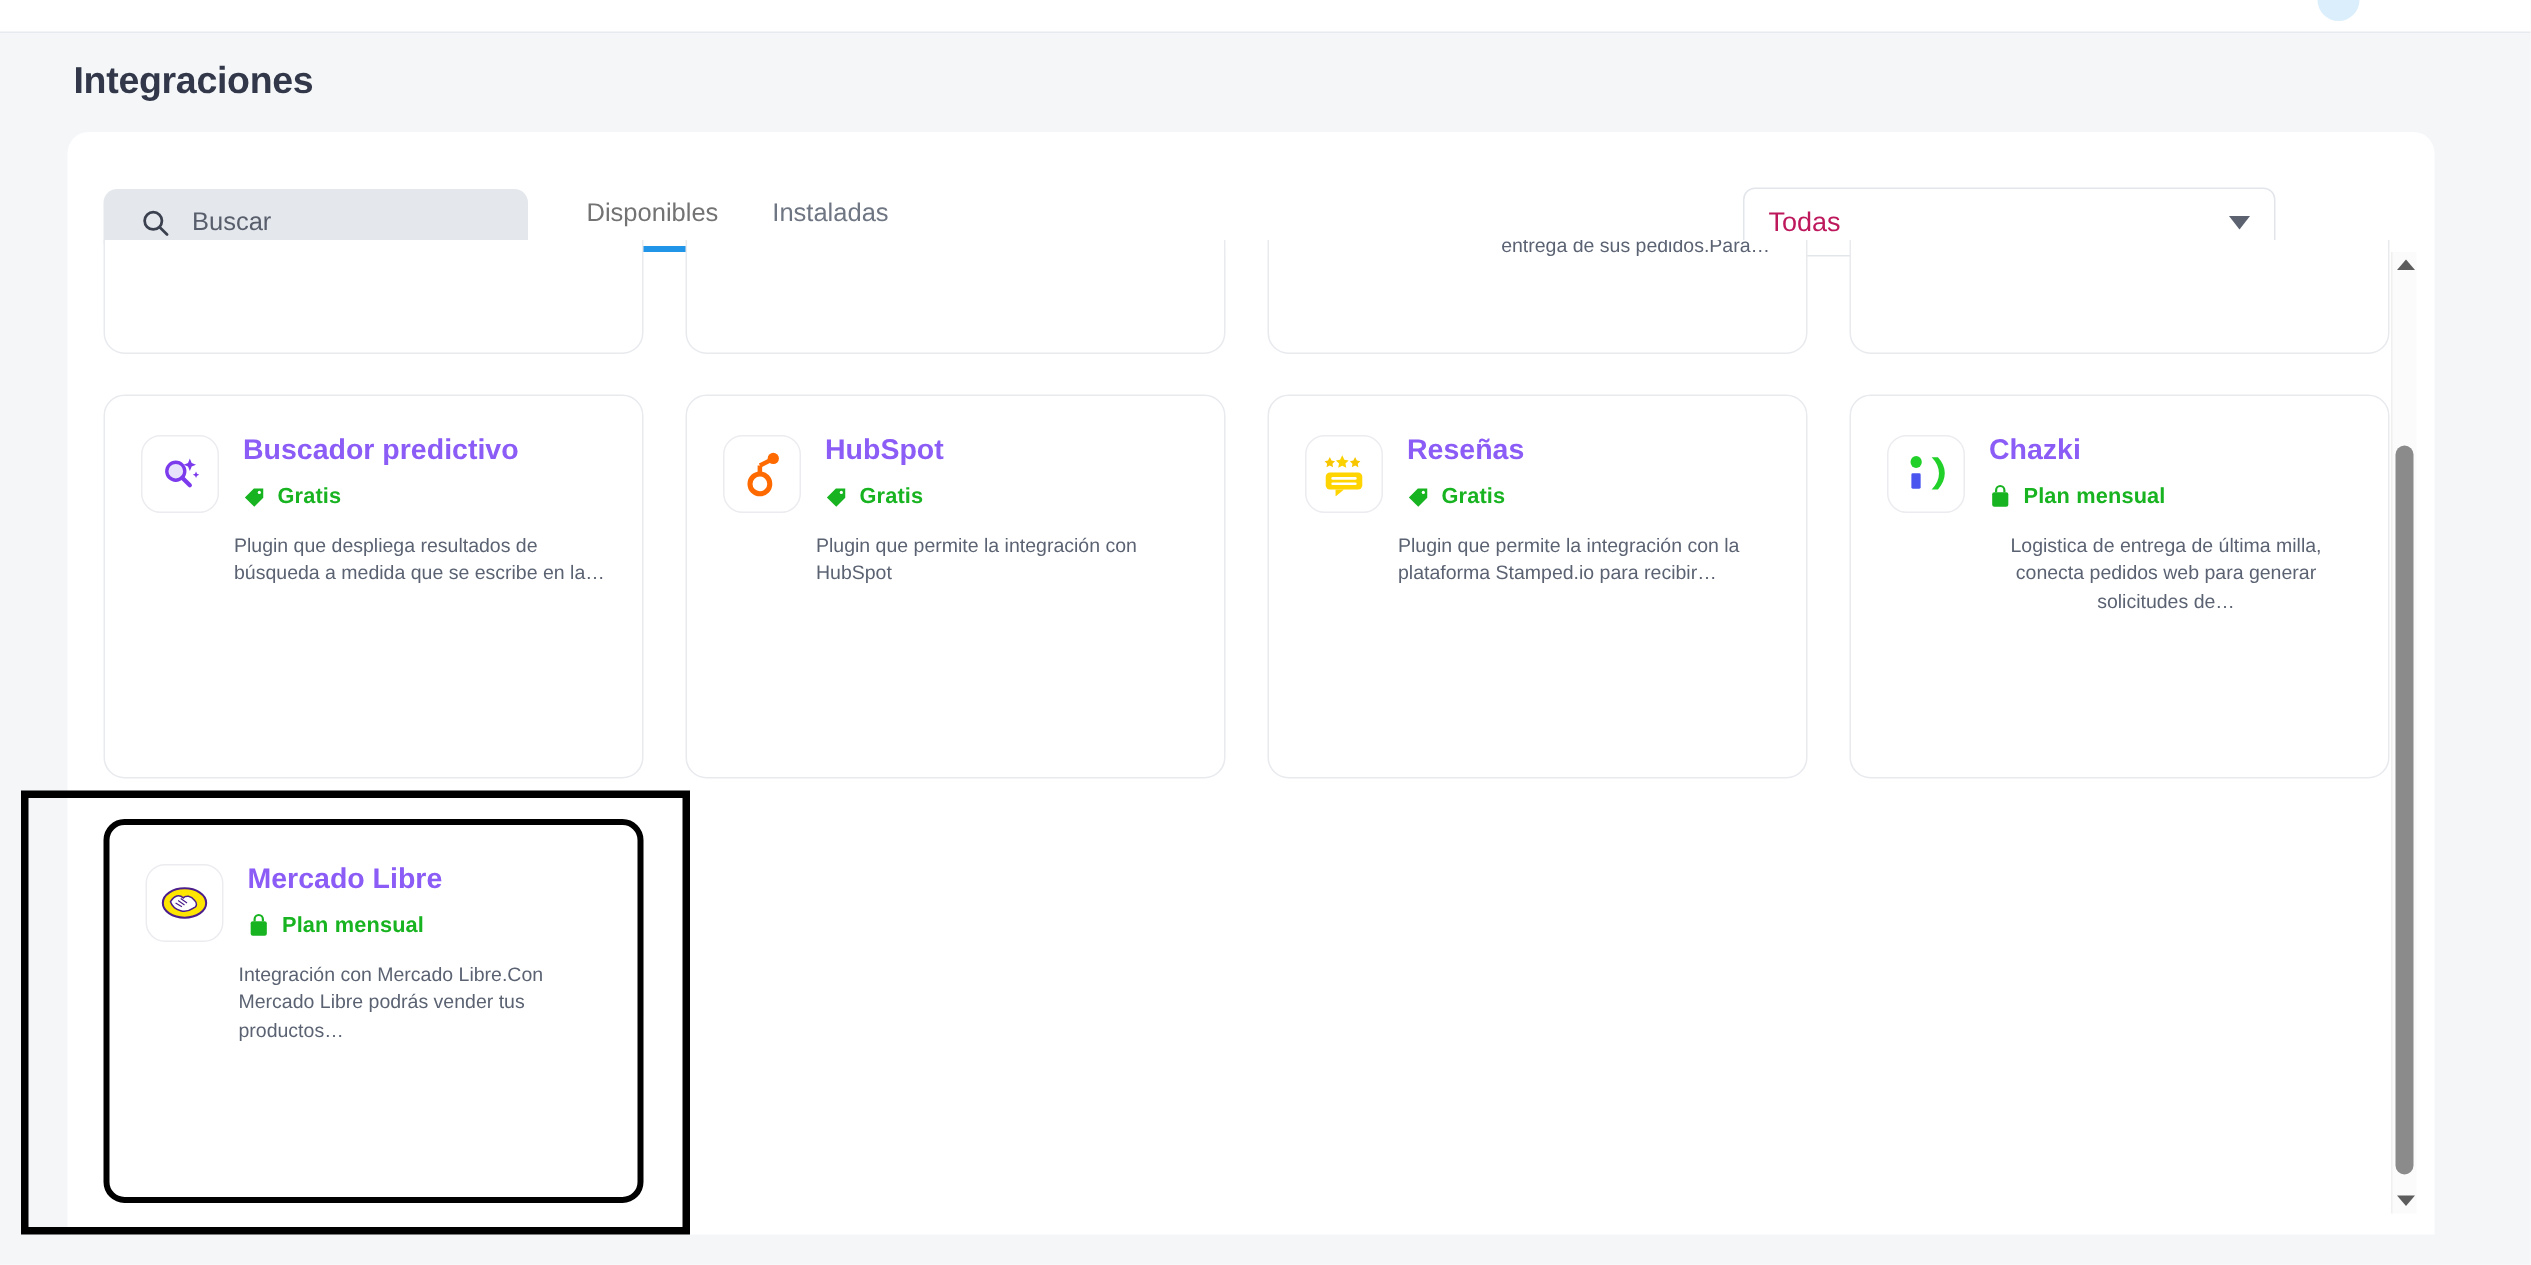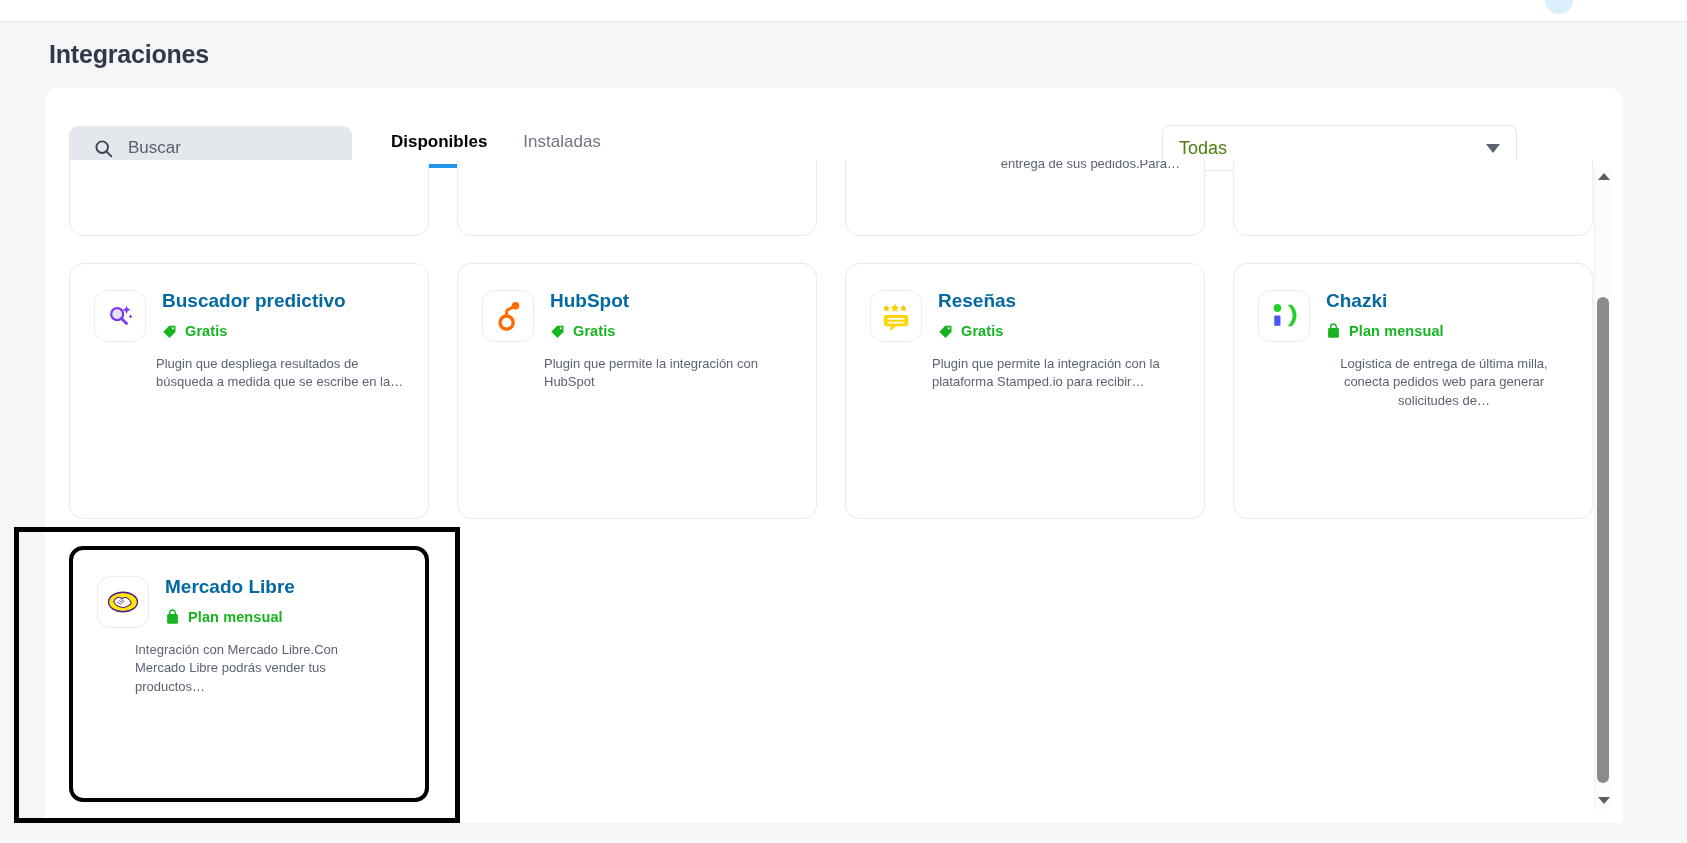--- a/index.html
+++ b/index.html
@@ -39,31 +39,31 @@
     font-family:"Liberation Sans", sans-serif; font-size:17px; color:#4b5160;
     width:200px;
   }
   .search-input::placeholder{ color:#585e6c; opacity:1; }
   .tabs{ position:absolute; left:328px; top:44px; display:flex; gap:0; }
   .tab{
     position:relative; font-size:17px; padding:0 18px 16px 18px; cursor:pointer;
     color:#6f7683; background:transparent; border:none;
     font-family:"Liberation Sans", sans-serif;
   }
-  .tab.active{ color:#000000; font-weight:bold;text-align:center; }
+  .tab.active{ color:#737373; font-weight:normal;text-align:center; }
   .tab.active:after{
     content:""; position:absolute; left:0; right:0; bottom:0; height:4px;
     background:#2196e8; border-radius:2px;
   }
   .select-wrap{
     position:absolute; right:106px; top:37px; width:355px; height:46px;
     border:1px solid #e2e5ea; border-radius:8px; background:#fff;
     display:flex; align-items:center; padding:0 16px; cursor:pointer;
   }
-  .select-value{ font-size:18px; color:#4d7c0f; flex:1; }
+  .select-value{ font-size:18px; color:#be185d; flex:1; }
   .caret{ width:0;height:0;border-left:7px solid transparent;border-right:7px solid transparent;border-top:9px solid #5c6270; }
 
   
   .grid-scroll{
     position:absolute; left:0; top:72px; right:0; bottom:0;
     overflow:hidden;
   }
   .grid{
     position:absolute; left:24px; top:-180px; width:1510px;
     display:grid; grid-template-columns:repeat(4, 360px); gap:27px 28px;
@@ -72,21 +72,21 @@
     height:256px; border:1px solid #e8eaee; border-radius:14px;
     background:#fff; padding:26px 24px 0 24px; position:relative;
   }
   .card.selected{ border:4px solid #000000; }
   .card-head{ display:flex; gap:16px; align-items:flex-start; }
   .icon-tile{
     width:52px;height:52px;border:1px solid #ececf0;border-radius:13px;
     background:#fff;display:flex;align-items:center;justify-content:center;flex:none;
   }
   .card-meta{ padding-top:1px; }
-  .card-title{ font-size:19px;font-weight:bold;color:#0369a1;line-height:1.1; }
+  .card-title{ font-size:19px;font-weight:bold;color:#8b5cf6;line-height:1.1; }
   .price{ margin-top:11px; display:flex; align-items:flex-end; gap:8px; }
   .price-label{ font-size:14.5px;font-weight:bold;color:#18b320;letter-spacing:.1px; }
   .card-desc{
     margin-top:13px; font-size:13px; line-height:1.42; color:#5b6373;
     max-width:300px;
   }
   .card.ghost .card-desc{ margin-top:0; }
 
   
   .card.partial{ }
@@ -273,21 +273,21 @@
             <div class="card-title">Mercado Libre</div>
             <div class="price">
               <svg width="15" height="16" viewBox="0 0 20 22">
                   <path d="M6.2 7 V5.2 a3.8 3.8 0 0 1 7.6 0 V7" fill="none" stroke="#18b320" stroke-width="2"></path>
                   <rect x="2.6" y="7" width="14.8" height="13.4" rx="2" fill="#18b320"></rect>
                 </svg>
               <span class="price-label">Plan mensual</span>
             </div>
           </div>
         </div>
-        <div class="card-desc" style="margin-left:38px;max-width:210px;">Integración con Mercado Libre.Con Mercado Libre podrás vender tus productos…</div>
+        <div class="card-desc" style="margin-left:62px;max-width:210px;">Integración con Mercado Libre.Con Mercado Libre podrás vender tus productos…</div>
       </div>
 
     </div>
   </div>
 
   <div class="scrollbar">
     <div class="sb-arrow up">
         <span class="tri"></span>
       </div>
     <div class="sb-thumb"></div>

